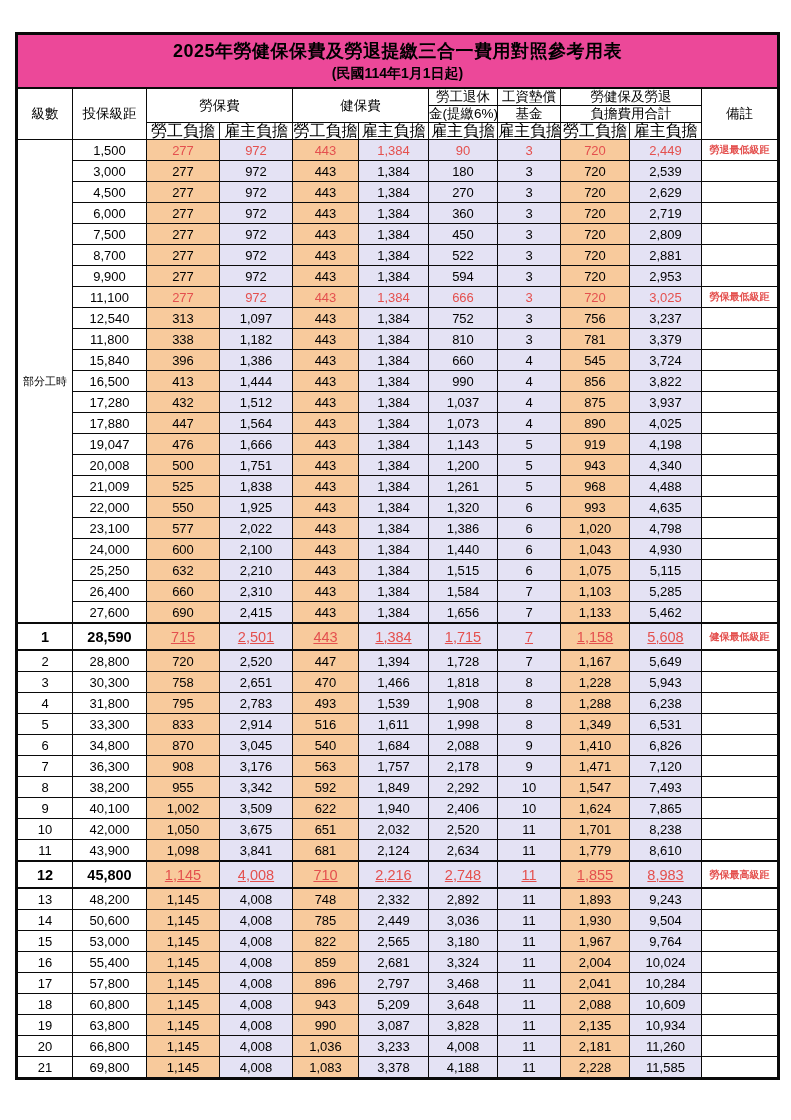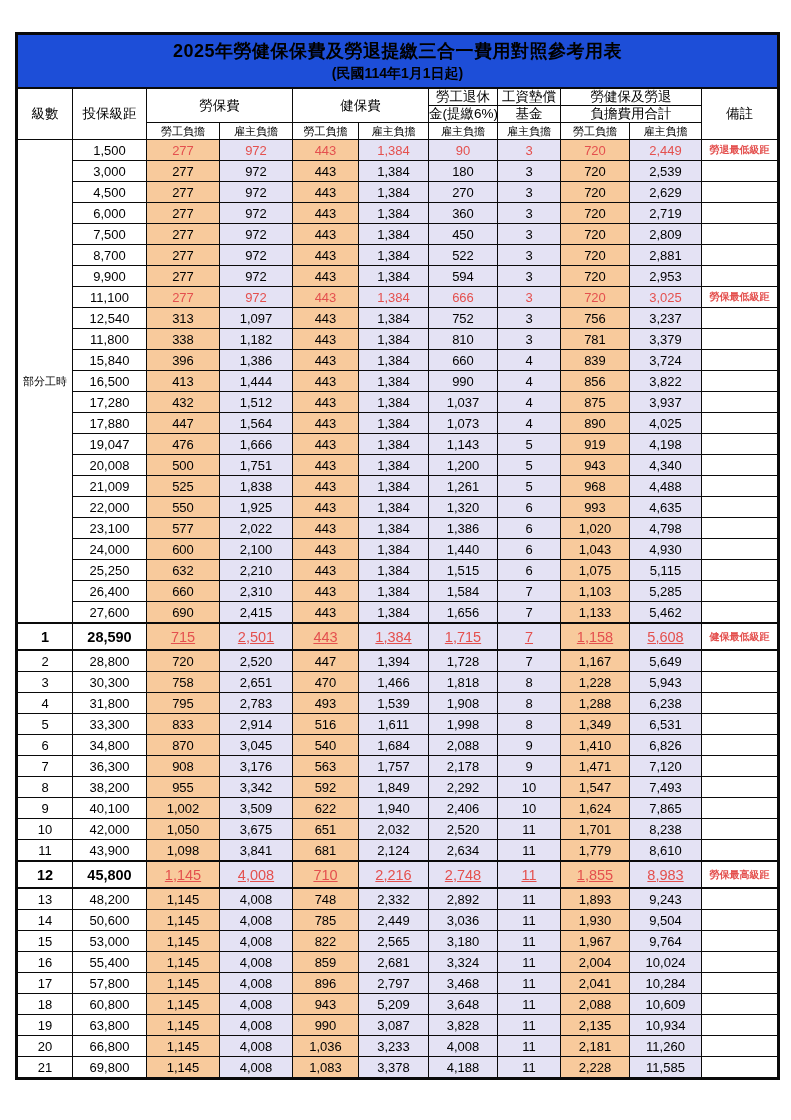--- a/index.html
+++ b/index.html
@@ -18,26 +18,26 @@
   table{
     border-collapse:collapse;table-layout:fixed;width:762px;
     border:3px solid var(--line);
   }
   td,th{
     border:1.5px solid var(--line);
     padding:0;margin:0;text-align:center;vertical-align:middle;
     overflow:hidden;white-space:nowrap;font-weight:normal;
   }
   
-  .title-cell{height:52px;border-bottom:2.5px solid var(--line);background:#1d4ed8;margin-left:44px;}
+  .title-cell{height:52px;border-bottom:2.5px solid var(--line);background:#ec4899;margin-left:44px;}
   .title{font-size:18px;font-weight:bold;line-height:24px;letter-spacing:0.5px;}
   .subtitle{font-size:14px;font-weight:bold;line-height:21px;}
   
   .hrow th{height:16px;font-size:13.5px;background:#fff;line-height:16px;}
-  .hrow.sub th{font-size:11px;height:15px;text-align:center;}
+  .hrow.sub th{font-size:16px;height:15px;text-align:center;}
   
   .c-orange{background:var(--orange);}
   .c-lav{background:var(--lav);}
   .c-white{background:#fff;}
   
   tbody td{height:20px;font-size:13px;}
   tbody .pt{font-size:11px;}
   tbody .remark{font-size:10px;color:var(--red);font-weight:bold;}
   
   tr.red .val{color:var(--red);}
@@ -221,21 +221,21 @@
           <td class="c-white remark"></td>
         </tr>
         <tr>
           <td class="c-white brk">15,840</td>
           <td class="c-orange val">396</td>
           <td class="c-lav val">1,386</td>
           <td class="c-orange val">443</td>
           <td class="c-lav val">1,384</td>
           <td class="c-lav val">660</td>
           <td class="c-lav val">4</td>
-          <td class="c-orange val">839</td>
+          <td class="c-orange val">545</td>
           <td class="c-lav val">3,724</td>
           <td class="c-white remark"></td>
         </tr>
         <tr>
           <td class="c-white brk">16,500</td>
           <td class="c-orange val">413</td>
           <td class="c-lav val">1,444</td>
           <td class="c-orange val">443</td>
           <td class="c-lav val">1,384</td>
           <td class="c-lav val">990</td>

